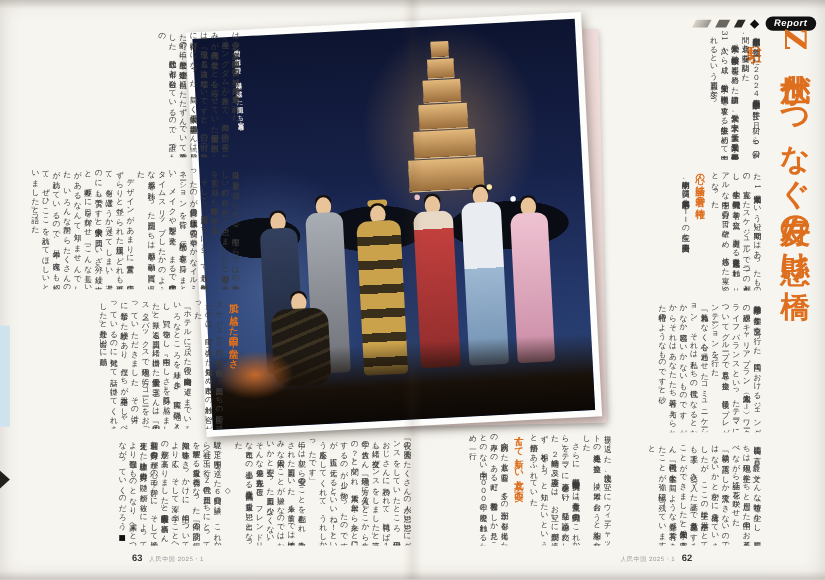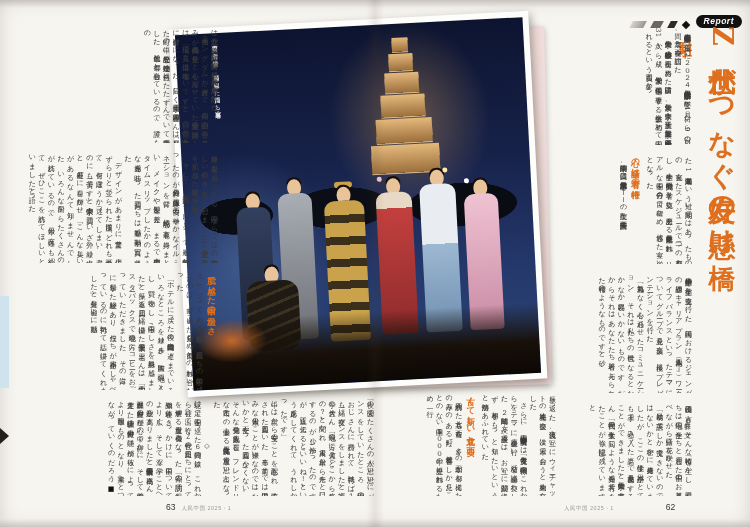--- a/index.html
+++ b/index.html
@@ -15,21 +15,21 @@
   .subhead{color:#dd6f1e;font-weight:bold;font-size:8.5px;line-height:13px;margin:0 2px;}
   .dropcap{color:#dd6f1e;font-weight:bold;font-size:16px;}
   .sep{ text-align:center;color:#555;}
   .endmark{color:#111;}
   
   #main-title{position:absolute;left:698px;top:26px;height:385px;writing-mode:vertical-rl;
               font-size:27px;line-height:48px;font-weight:bold;color:#dd6f1e;letter-spacing:1px;}
   #byline{position:absolute;left:682px;top:416px;height:70px;writing-mode:vertical-rl;
           font-size:7px;color:#444;letter-spacing:1px;}
   
-  #report{position:absolute;right:8px;top:15px;display:flex;align-items:flex-end;gap:7px;}
+  #report{position:absolute;right:8px;top:15px;display:flex;align-items:center;gap:7px;}
   .chev{height:7px;transform:skewX(-28deg);}
   .chev1{width:14px;background:linear-gradient(90deg,#d9d5cd,#9a958c);}
   .chev2{width:10px;background:#6b665e;}
   .chev3{width:7px;background:#2e2a25;}
   .report-diamond{width:6px;height:6px;background:#111;transform:rotate(45deg);}
   .report-pill{background:#111;color:#fff;font-family:"Liberation Sans",sans-serif;
                font-style:italic;font-weight:bold;font-size:8.5px;padding:1px 8px 2px 8px;
                border-radius:7px;letter-spacing:.5px;}
   
   #photo-behind{position:absolute;left:196px;top:30px;width:352px;height:358px;
@@ -61,21 +61,21 @@
   .crown{position:absolute;width:18px;height:6px;border-radius:3px;background:#caa24b;left:50%;
          transform:translateX(-50%);top:-5px;}
   .flower{position:absolute;width:5px;height:5px;border-radius:50%;top:-2px;}
   #caption{position:absolute;left:34px;top:8px;height:150px;writing-mode:vertical-rl;
            font-size:5.8px;line-height:9px;color:#f4f2ee;letter-spacing:.3px;}
   
   .footer{position:absolute;top:502px;display:flex;align-items:baseline;gap:6px;
           font-family:"Liberation Sans",sans-serif;}
   #footer-left{left:120px;}
   #footer-right{left:564px;}
-  .pageno{font-size:8.5px;font-weight:normal;color:#333;margin-left:46px;}
+  .pageno{font-size:8.5px;font-weight:bold;color:#333;}
   .issue{font-size:5.5px;color:#999;letter-spacing:.5px;}
   
   #fold{position:absolute;left:366px;top:0;width:18px;height:100%;
         background:linear-gradient(90deg,rgba(80,60,40,0),rgba(80,60,40,.10) 50%,rgba(80,60,40,0));}
   #blue-strip{position:absolute;left:0;top:296px;width:9px;height:92px;background:#cfe3ee;}
   #corner-mark{position:absolute;left:0px;top:428px;width:0;height:0;
                border-top:8px solid transparent;border-bottom:8px solid transparent;
                border-left:9px solid #23201c;}
   #edge-top{position:absolute;left:0;top:0;width:100%;height:8px;
             background:linear-gradient(180deg,rgba(60,50,40,.18),rgba(60,50,40,0));}

